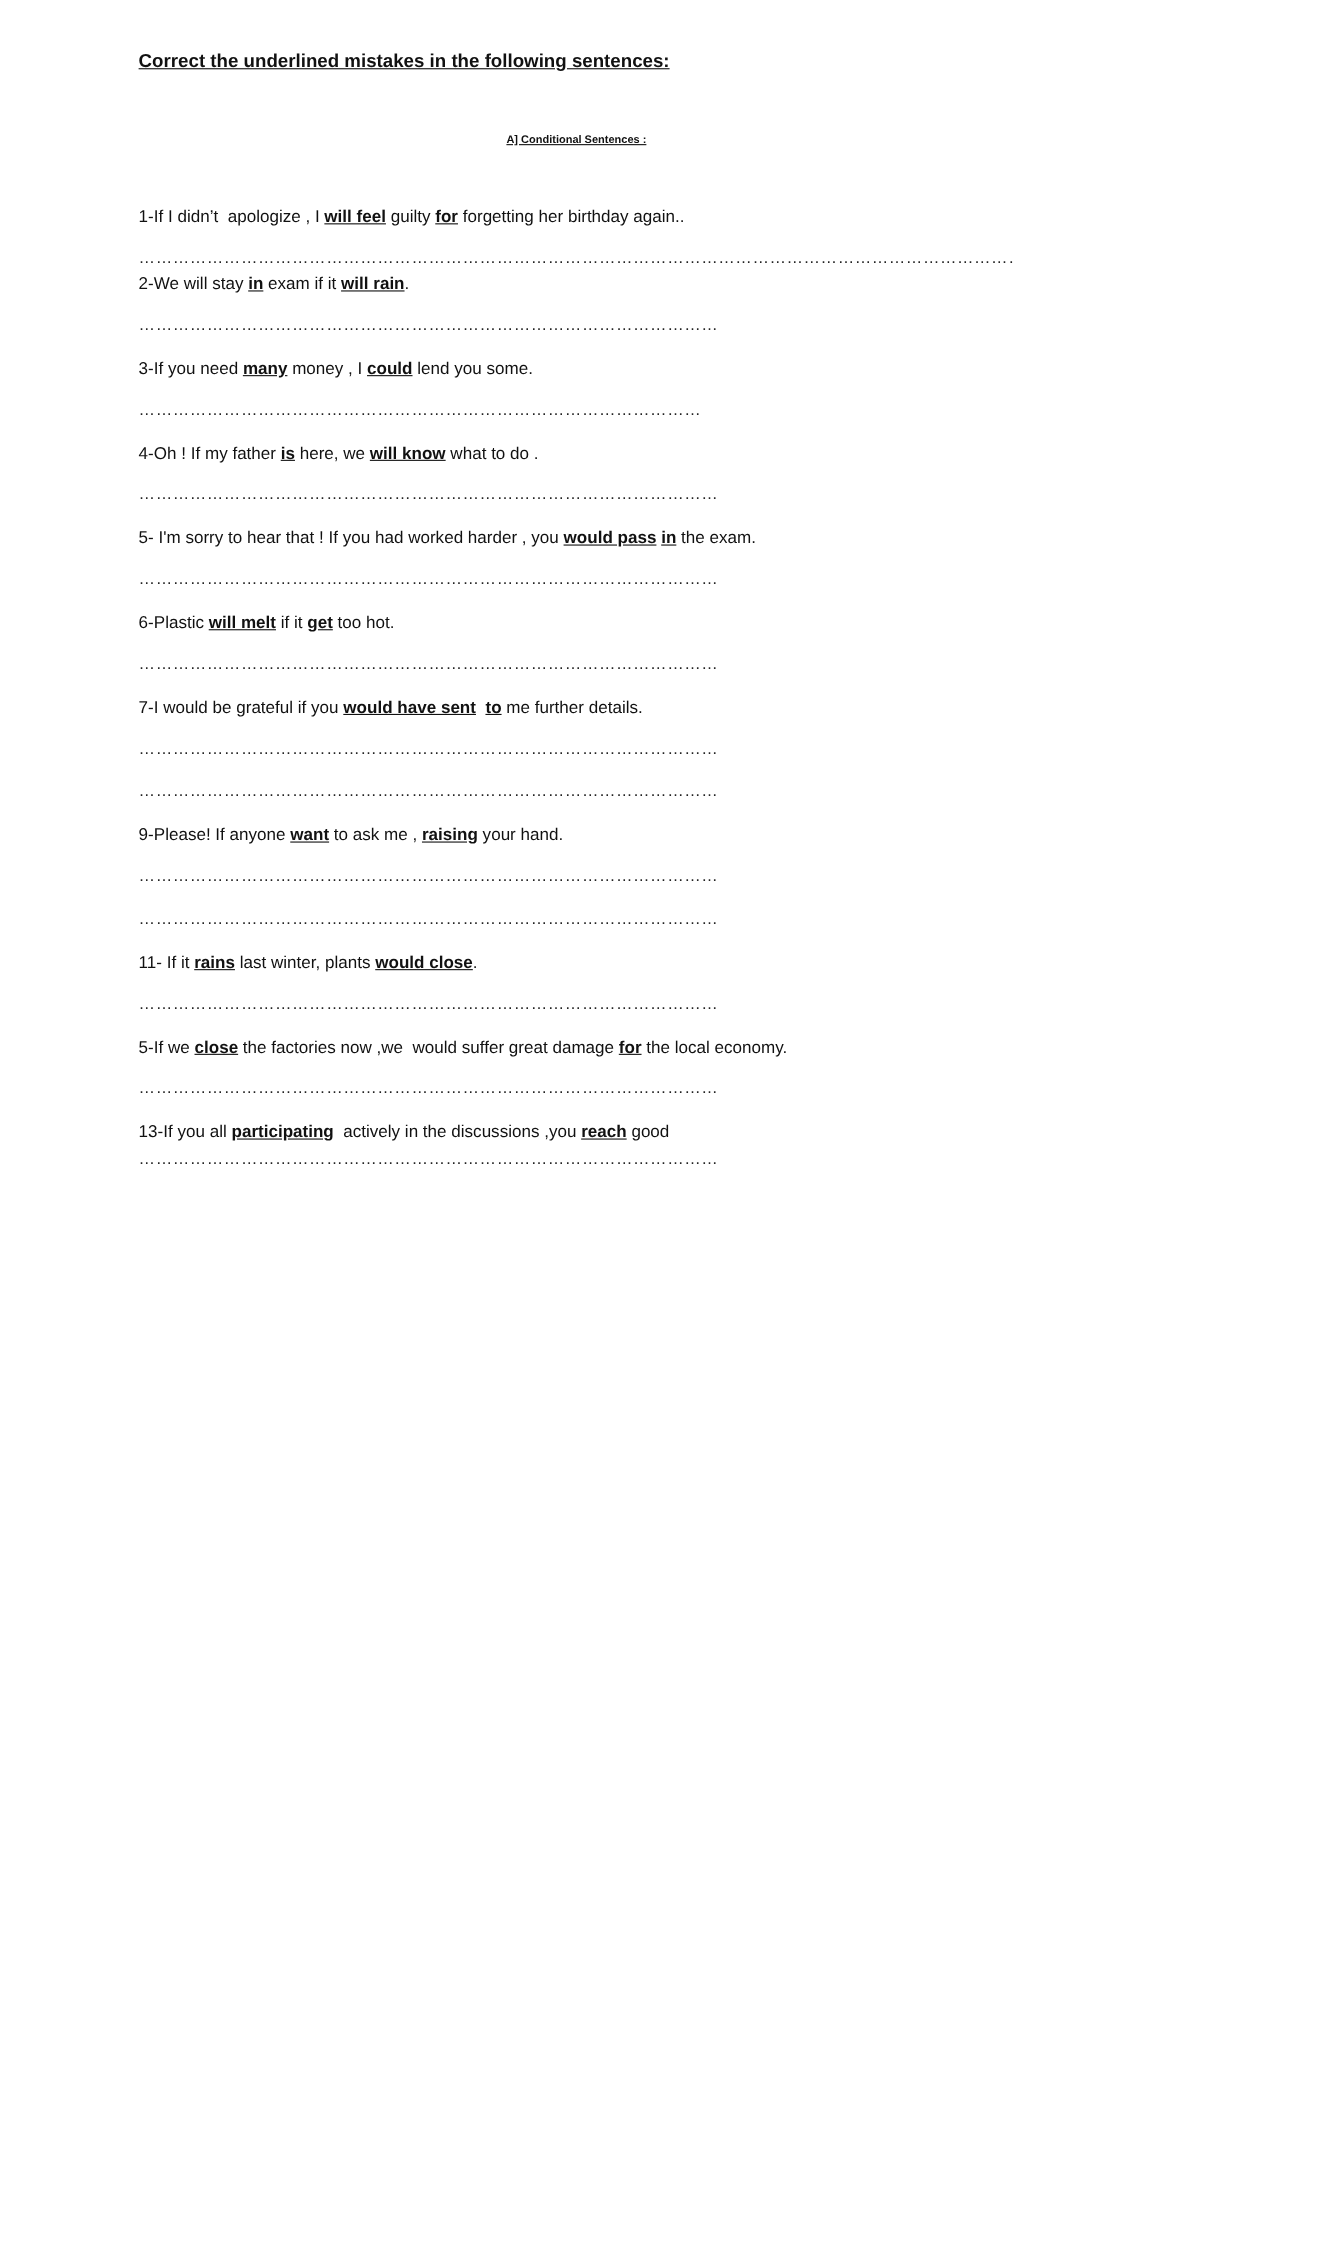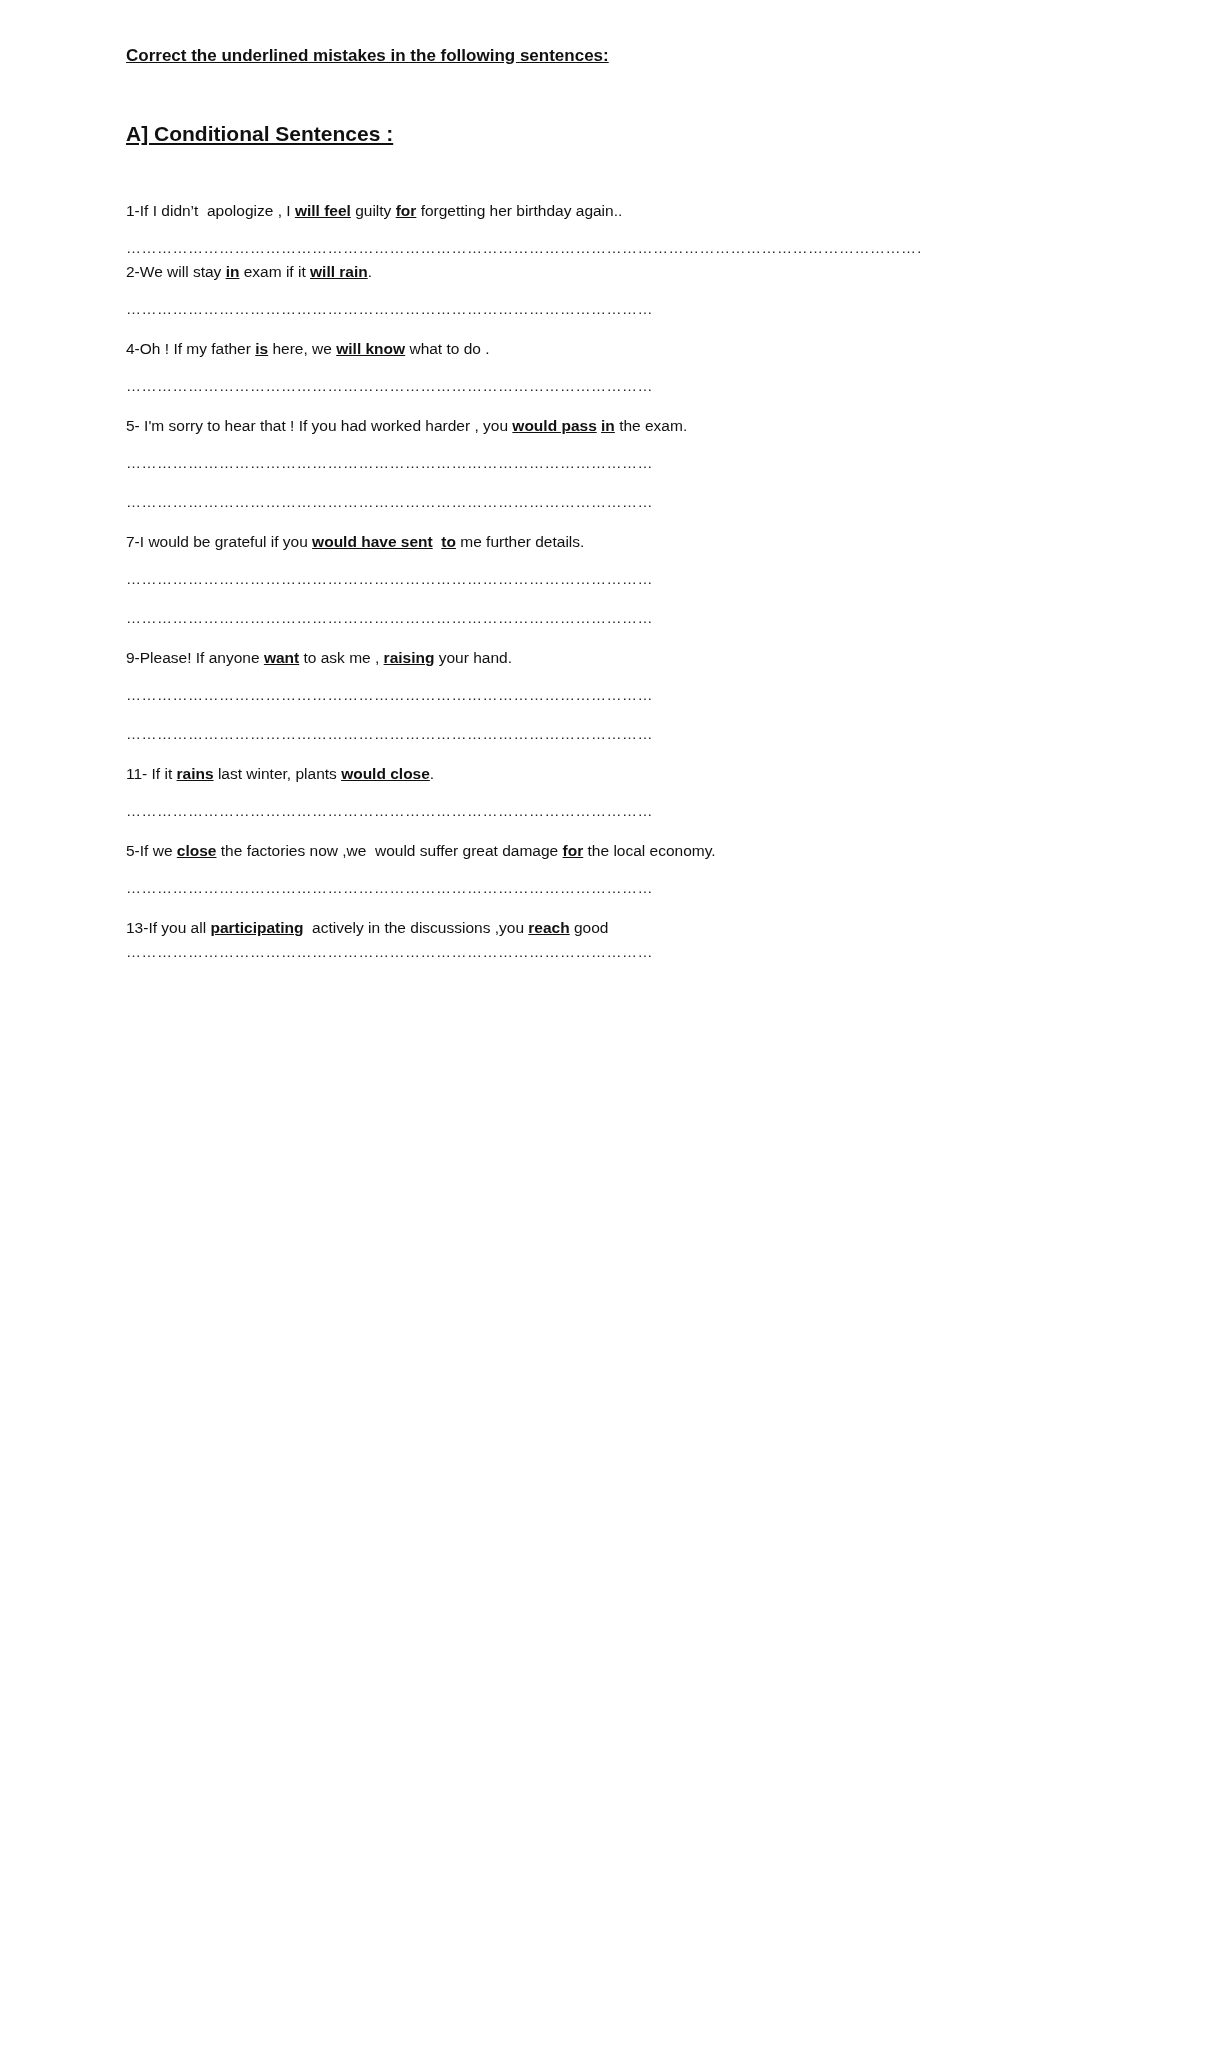--- a/index.html
+++ b/index.html
@@ -15,25 +15,26 @@
     overflow: hidden;
   }
   .doc-title {
     font-size: 17px;
     font-weight: bold;
     text-decoration: underline;
     margin: 0 0 56px 0;
     white-space: pre-wrap;
   }
   .section-heading {
-    font-size: 21px;
+    font-size: 10px;
     font-weight: bold;
     text-decoration: underline;
     margin: 0 0 54px 0;
     white-space: pre-wrap;
+    text-align: center;
   }
   .exercise { margin: 0; }
   .sentence {
     margin: 0 0 17px 0;
     line-height: 21px;
     white-space: pre-wrap;
   }
   .bu {
     font-weight: bold;
     text-decoration: underline;
@@ -63,32 +64,37 @@
   <div class="exercise">
     <p class="sentence"><span>1-If I didn’t  apologize , I </span><span class="bu">will feel</span><span> guilty </span><span class="bu">for</span><span> forgetting her birthday again..</span></p>
     <p class="dots">…………………………………………………………………………………………………………………………………………………………………………………………</p>
   </div>
 
   <div class="exercise">
     <p class="sentence"><span>2-We will stay </span><span class="bu">in</span><span> exam if it </span><span class="bu">will rain</span><span>.</span></p>
     <p class="dots">…………………………………………………………………………………………</p>
   </div>
 
+  <div class="exercise">
+    <p class="sentence"><span>3-If you need </span><span class="bu">many</span><span> money , I </span><span class="bu">could</span><span> lend you some.</span></p>
+    <p class="dots">………………………………………………………………………………………</p>
+  </div>
 
   <div class="exercise">
     <p class="sentence"><span>4-Oh ! If my father </span><span class="bu">is</span><span> here, we </span><span class="bu">will know</span><span> what to do .</span></p>
     <p class="dots">…………………………………………………………………………………………</p>
   </div>
 
   <div class="exercise">
     <p class="sentence"><span>5- I'm sorry to hear that ! If you had worked harder , you </span><span class="bu">would pass</span><span> </span><span class="bu">in</span><span> the exam.</span></p>
     <p class="dots">…………………………………………………………………………………………</p>
   </div>
 
   <div class="exercise">
+    <p class="sentence"><span>6-Plastic </span><span class="bu">will melt</span><span> if it </span><span class="bu">get</span><span> too hot.</span></p>
     <p class="dots">…………………………………………………………………………………………</p>
   </div>
 
   <div class="exercise">
     <p class="sentence"><span>7-I would be grateful if you </span><span class="bu">would have sent</span><span>  </span><span class="bu">to</span><span> me further details.</span></p>
     <p class="dots">…………………………………………………………………………………………</p>
   </div>
 
   <div class="exercise">
     <p class="dots">…………………………………………………………………………………………</p>

